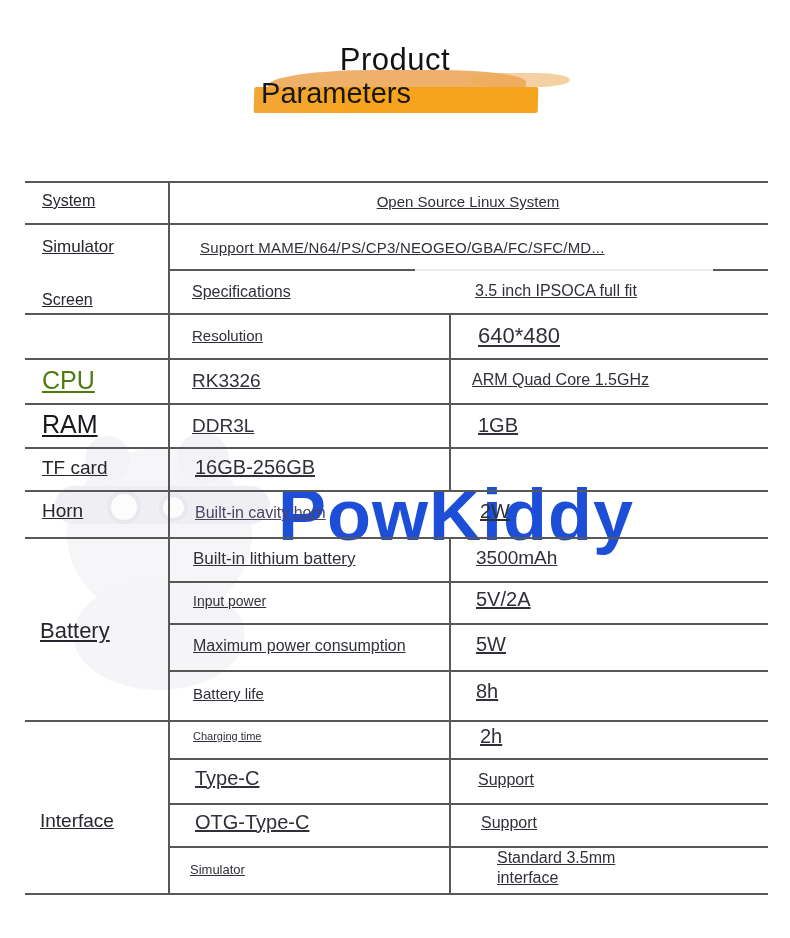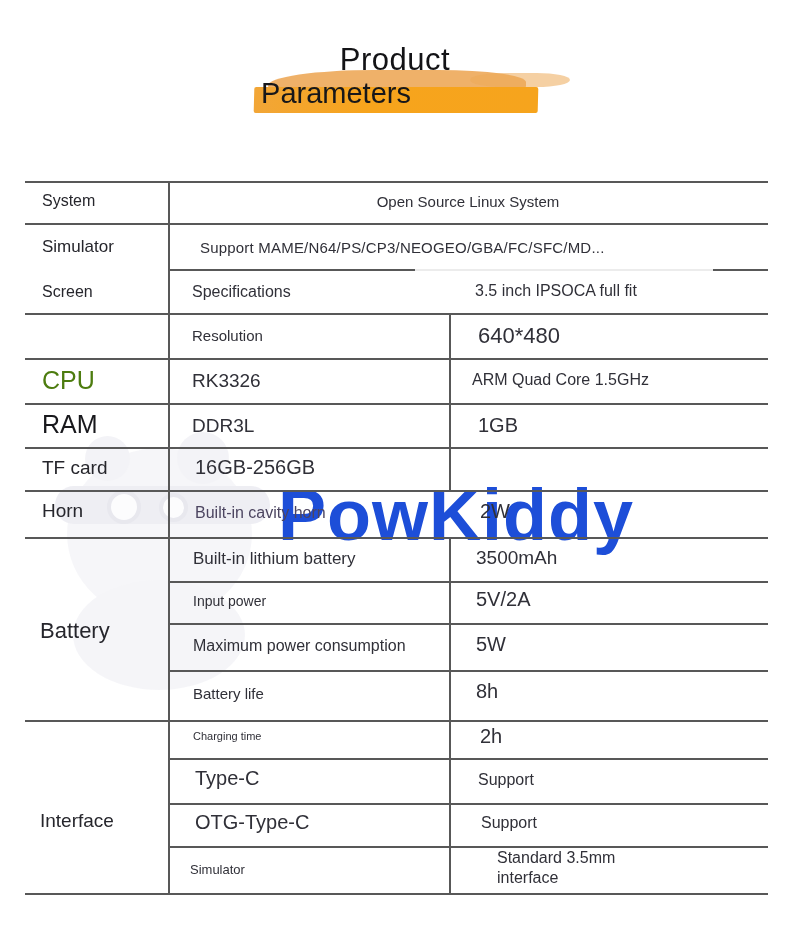--- a/index.html
+++ b/index.html
@@ -24,21 +24,21 @@
   .m-band{left:0;top:48px;width:215px;height:38px;border-radius:19px;background:#e3e3ec;}
   .m-eye1{left:52px;top:52px;width:26px;height:26px;border-radius:50%;background:#fbfbfd;border:4px solid #d9d9e4;}
   .m-eye2{left:104px;top:55px;width:21px;height:21px;border-radius:50%;background:#fbfbfd;border:4px solid #d9d9e4;}
   .m-body{left:18px;top:142px;width:172px;height:110px;border-radius:50%;background:#f0f0f5;}
   
   .spec-table{position:absolute;left:25px;top:181px;width:743px;height:712px;z-index:2;}
   .hl,.vl,.seg{position:absolute;background:#585858;}
   .hl{height:1.7px;left:0;width:743px;}
   .seg{height:1.7px;}
   .vl{width:1.7px;}
-  .cell{position:absolute;white-space:nowrap;}
+  .cell{position:absolute;white-space:nowrap;text-decoration:underline;}
   .c1{color:#26262c;}
   .c2,.c3{color:#303038;}
 </style>
 </head>
 <body>
 
 <div class="page">
 
   <div class="abs title-line1">Product</div>
   <div class="abs brush-wash"></div>
@@ -84,21 +84,21 @@
     <div class="vl" style="left:143px;top:0;height:712px"></div>
     <div class="vl" style="left:424px;top:132px;height:177px"></div>
     <div class="vl" style="left:424px;top:356px;height:356px"></div>
 
     <span class="cell c1" style="left:17px;top:11px;font-size:16px">System</span>
     <span class="cell c2" style="left:143px;top:12px;width:600px;text-align:center;font-size:15px">Open Source Linux System</span>
 
     <span class="cell c1" style="left:17px;top:56px;font-size:17px">Simulator</span>
     <span class="cell c2" style="left:175px;top:58px;font-size:15px;letter-spacing:.2px">Support MAME/N64/PS/CP3/NEOGEO/GBA/FC/SFC/MD...</span>
 
-    <span class="cell c1" style="left:17px;top:102px;font-size:16px">Screen</span>
+    <span class="cell c1" style="left:17px;top:110px;font-size:16px">Screen</span>
     <span class="cell c2" style="left:167px;top:102px;font-size:16px">Specifications</span>
     <span class="cell c3" style="left:450px;top:101px;font-size:16px">3.5 inch IPSOCA full fit</span>
 
     <span class="cell c2" style="left:167px;top:146px;font-size:15px">Resolution</span>
     <span class="cell c3" style="left:453px;top:142px;font-size:22px">640*480</span>
 
     <span class="cell c1" style="left:17px;top:185px;font-size:25px;color:#4d7c0f">CPU</span>
     <span class="cell c2" style="left:167px;top:189px;font-size:19px">RK3326</span>
     <span class="cell c3" style="left:447px;top:190px;font-size:16px">ARM Quad Core 1.5GHz</span>
 

